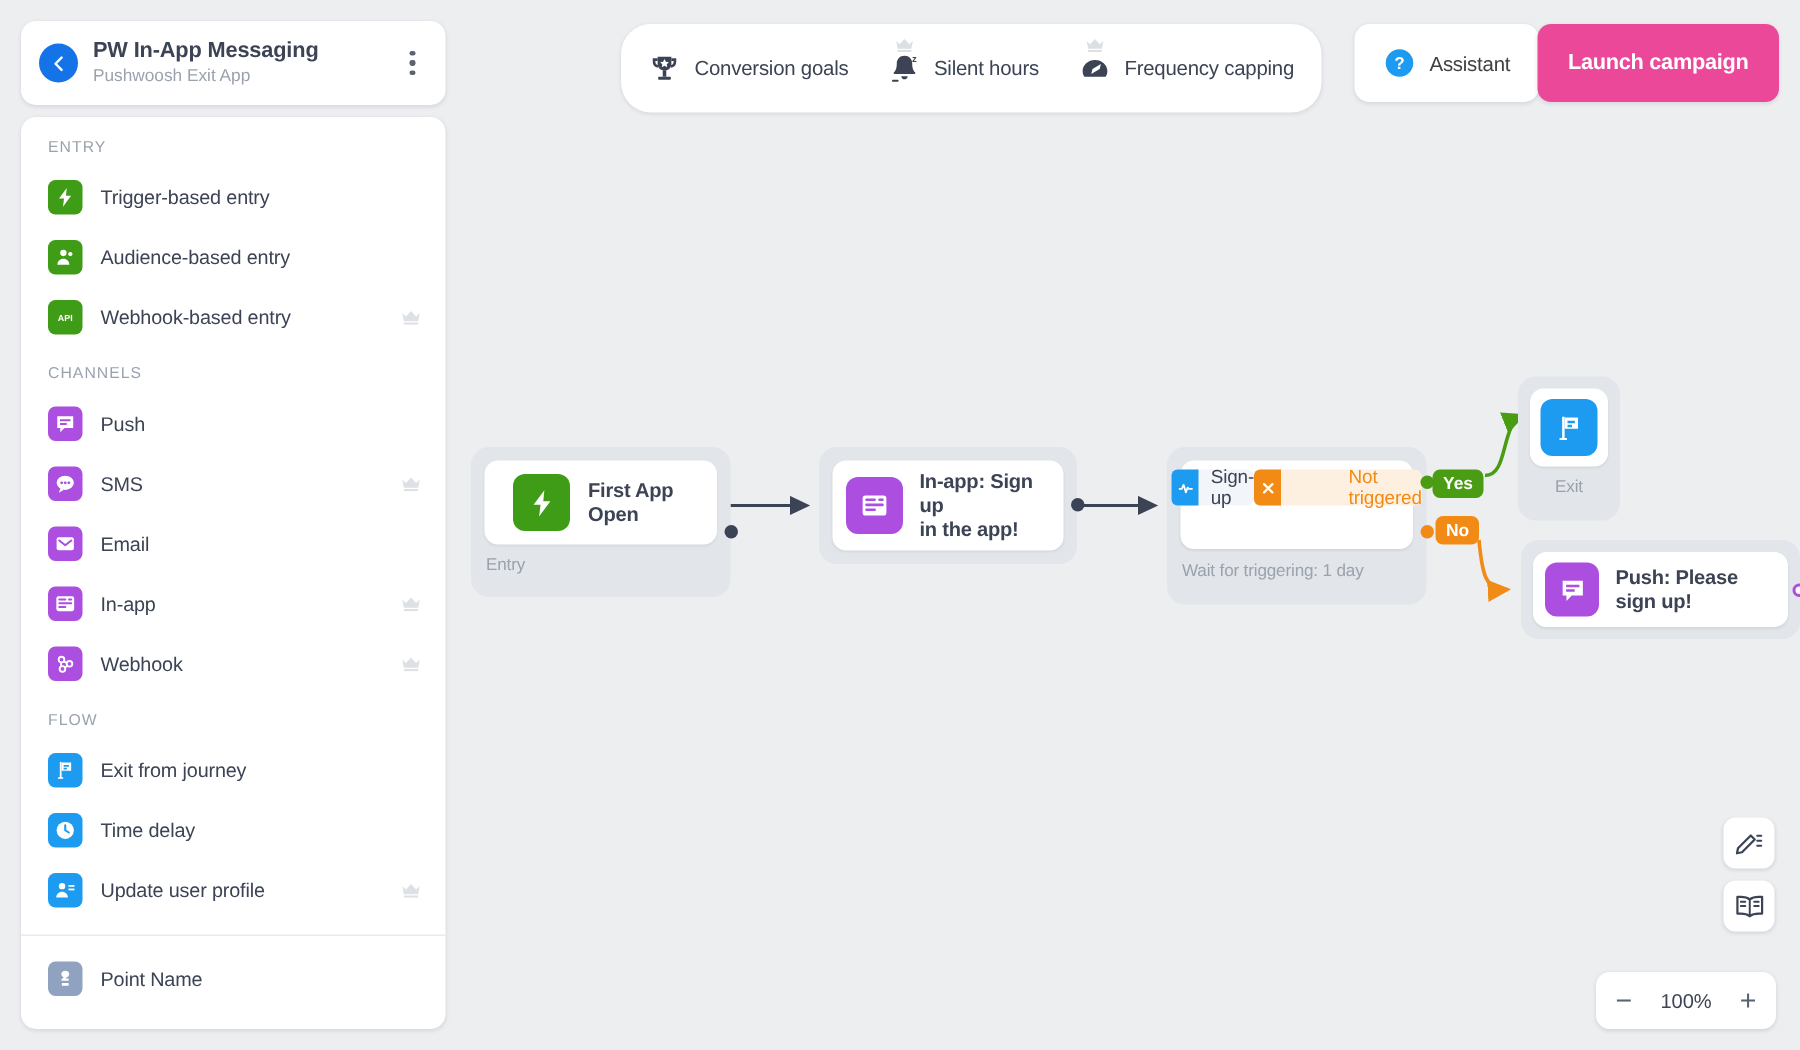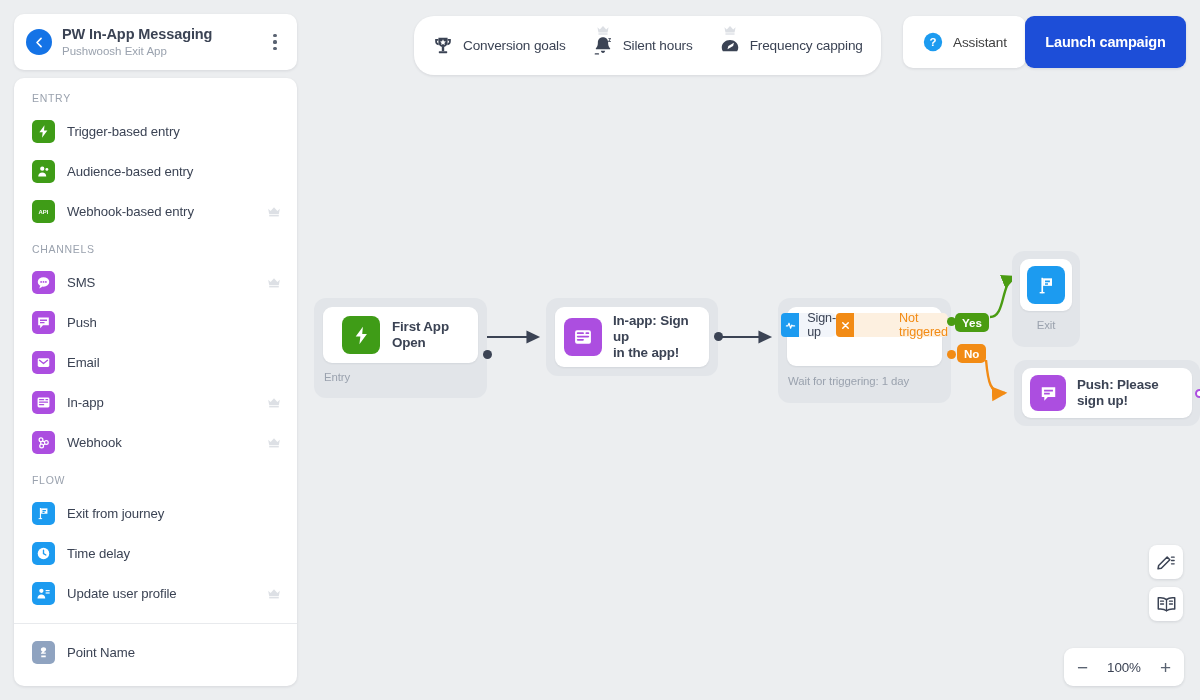--- a/index.html
+++ b/index.html
@@ -70,21 +70,21 @@
   .mini-crown { position: absolute; left: 4px; top: -10px; width: 14px; height: 10px; }
 
   .assistant-btn {
     position: absolute; left: 903px; top: 16px; height: 52px; padding: 0 19px;
     background: #fff; border-radius: 10px; box-shadow: 0 1px 3px rgba(16,24,40,.10);
     display: flex; align-items: center; gap: 9px; cursor: pointer;
   }
   .assistant-btn .tlabel { font-size: 13.6px; color: #404040; letter-spacing: -.15px; }
   .launch-btn {
     position: absolute; left: 1025px; top: 16px; width: 161px; height: 52px;
-    background: #1d4ed8; border-radius: 9px; color: #fff;
+    background: #ec4899; border-radius: 9px; color: #fff;
     display: flex; align-items: center; justify-content: center;
     font-size: 14.5px; font-weight: bold; cursor: pointer; letter-spacing: -.2px;
     box-shadow: 0 1px 3px rgba(16,24,40,.10);
   }
 
   
   .canvas { position: absolute; left: 300px; top: 0; width: 900px; height: 700px; }
   svg.wires { position: absolute; left: 0; top: 0; width: 900px; height: 700px; pointer-events: none; }
 
   .node-wrap { position: absolute; background: #e2e5e9; border-radius: 12px; }
@@ -294,41 +294,41 @@
       <svg class="crown" viewBox="0 0 24 18">
           <path fill="#dcdfe4" d="M2 4.2 6.2 8 12 1.8 17.8 8 22 4.2 20.2 13.6H3.8z"></path>
           <rect x="3.8" y="15" width="16.4" height="2.4" fill="#dcdfe4"></rect>
         </svg>
     </div>
 
     <div class="sec-label gap">CHANNELS</div>
     <div class="nav-item">
       <div class="nav-ico g-purple">
         <svg viewBox="0 0 24 24">
+            <path fill="#fff" d="M3.5 4h17v12.5h-9.3L6.7 21v-4.5H3.5z"></path>
+            <path fill="#ac4ee0" d="M6.4 7.3h11.2v2.1H6.4zM6.4 11.2h7.2v2.1H6.4z"></path>
+          </svg>
+      </div>
+      <span class="nav-label">Push</span>
+    </div>
+    <div class="nav-item">
+      <div class="nav-ico g-purple">
+        <svg viewBox="0 0 24 24">
             <ellipse cx="12" cy="11" rx="9.2" ry="7.6" fill="#fff"></ellipse>
             <path fill="#fff" d="M7 16.5 5.2 21.5l5.4-3.2z"></path>
             <circle cx="8.2" cy="11" r="1.5" fill="#ac4ee0"></circle>
             <circle cx="12" cy="11" r="1.5" fill="#ac4ee0"></circle>
             <circle cx="15.8" cy="11" r="1.5" fill="#ac4ee0"></circle>
           </svg>
       </div>
       <span class="nav-label">SMS</span>
       <svg class="crown" viewBox="0 0 24 18">
           <path fill="#dcdfe4" d="M2 4.2 6.2 8 12 1.8 17.8 8 22 4.2 20.2 13.6H3.8z"></path>
           <rect x="3.8" y="15" width="16.4" height="2.4" fill="#dcdfe4"></rect>
         </svg>
-    </div>
-    <div class="nav-item">
-      <div class="nav-ico g-purple">
-        <svg viewBox="0 0 24 24">
-            <path fill="#fff" d="M3.5 4h17v12.5h-9.3L6.7 21v-4.5H3.5z"></path>
-            <path fill="#ac4ee0" d="M6.4 7.3h11.2v2.1H6.4zM6.4 11.2h7.2v2.1H6.4z"></path>
-          </svg>
-      </div>
-      <span class="nav-label">Push</span>
     </div>
     <div class="nav-item">
       <div class="nav-ico g-purple">
         <svg viewBox="0 0 24 24">
             <rect x="2.8" y="5" width="18.4" height="14" rx="2.2" fill="#fff"></rect>
             <path fill="none" stroke="#ac4ee0" stroke-width="2.2" stroke-linecap="round" stroke-linejoin="round" d="M5.6 8.5 12 13.6l6.4-5.1"></path>
           </svg>
       </div>
       <span class="nav-label">Email</span>
     </div>

